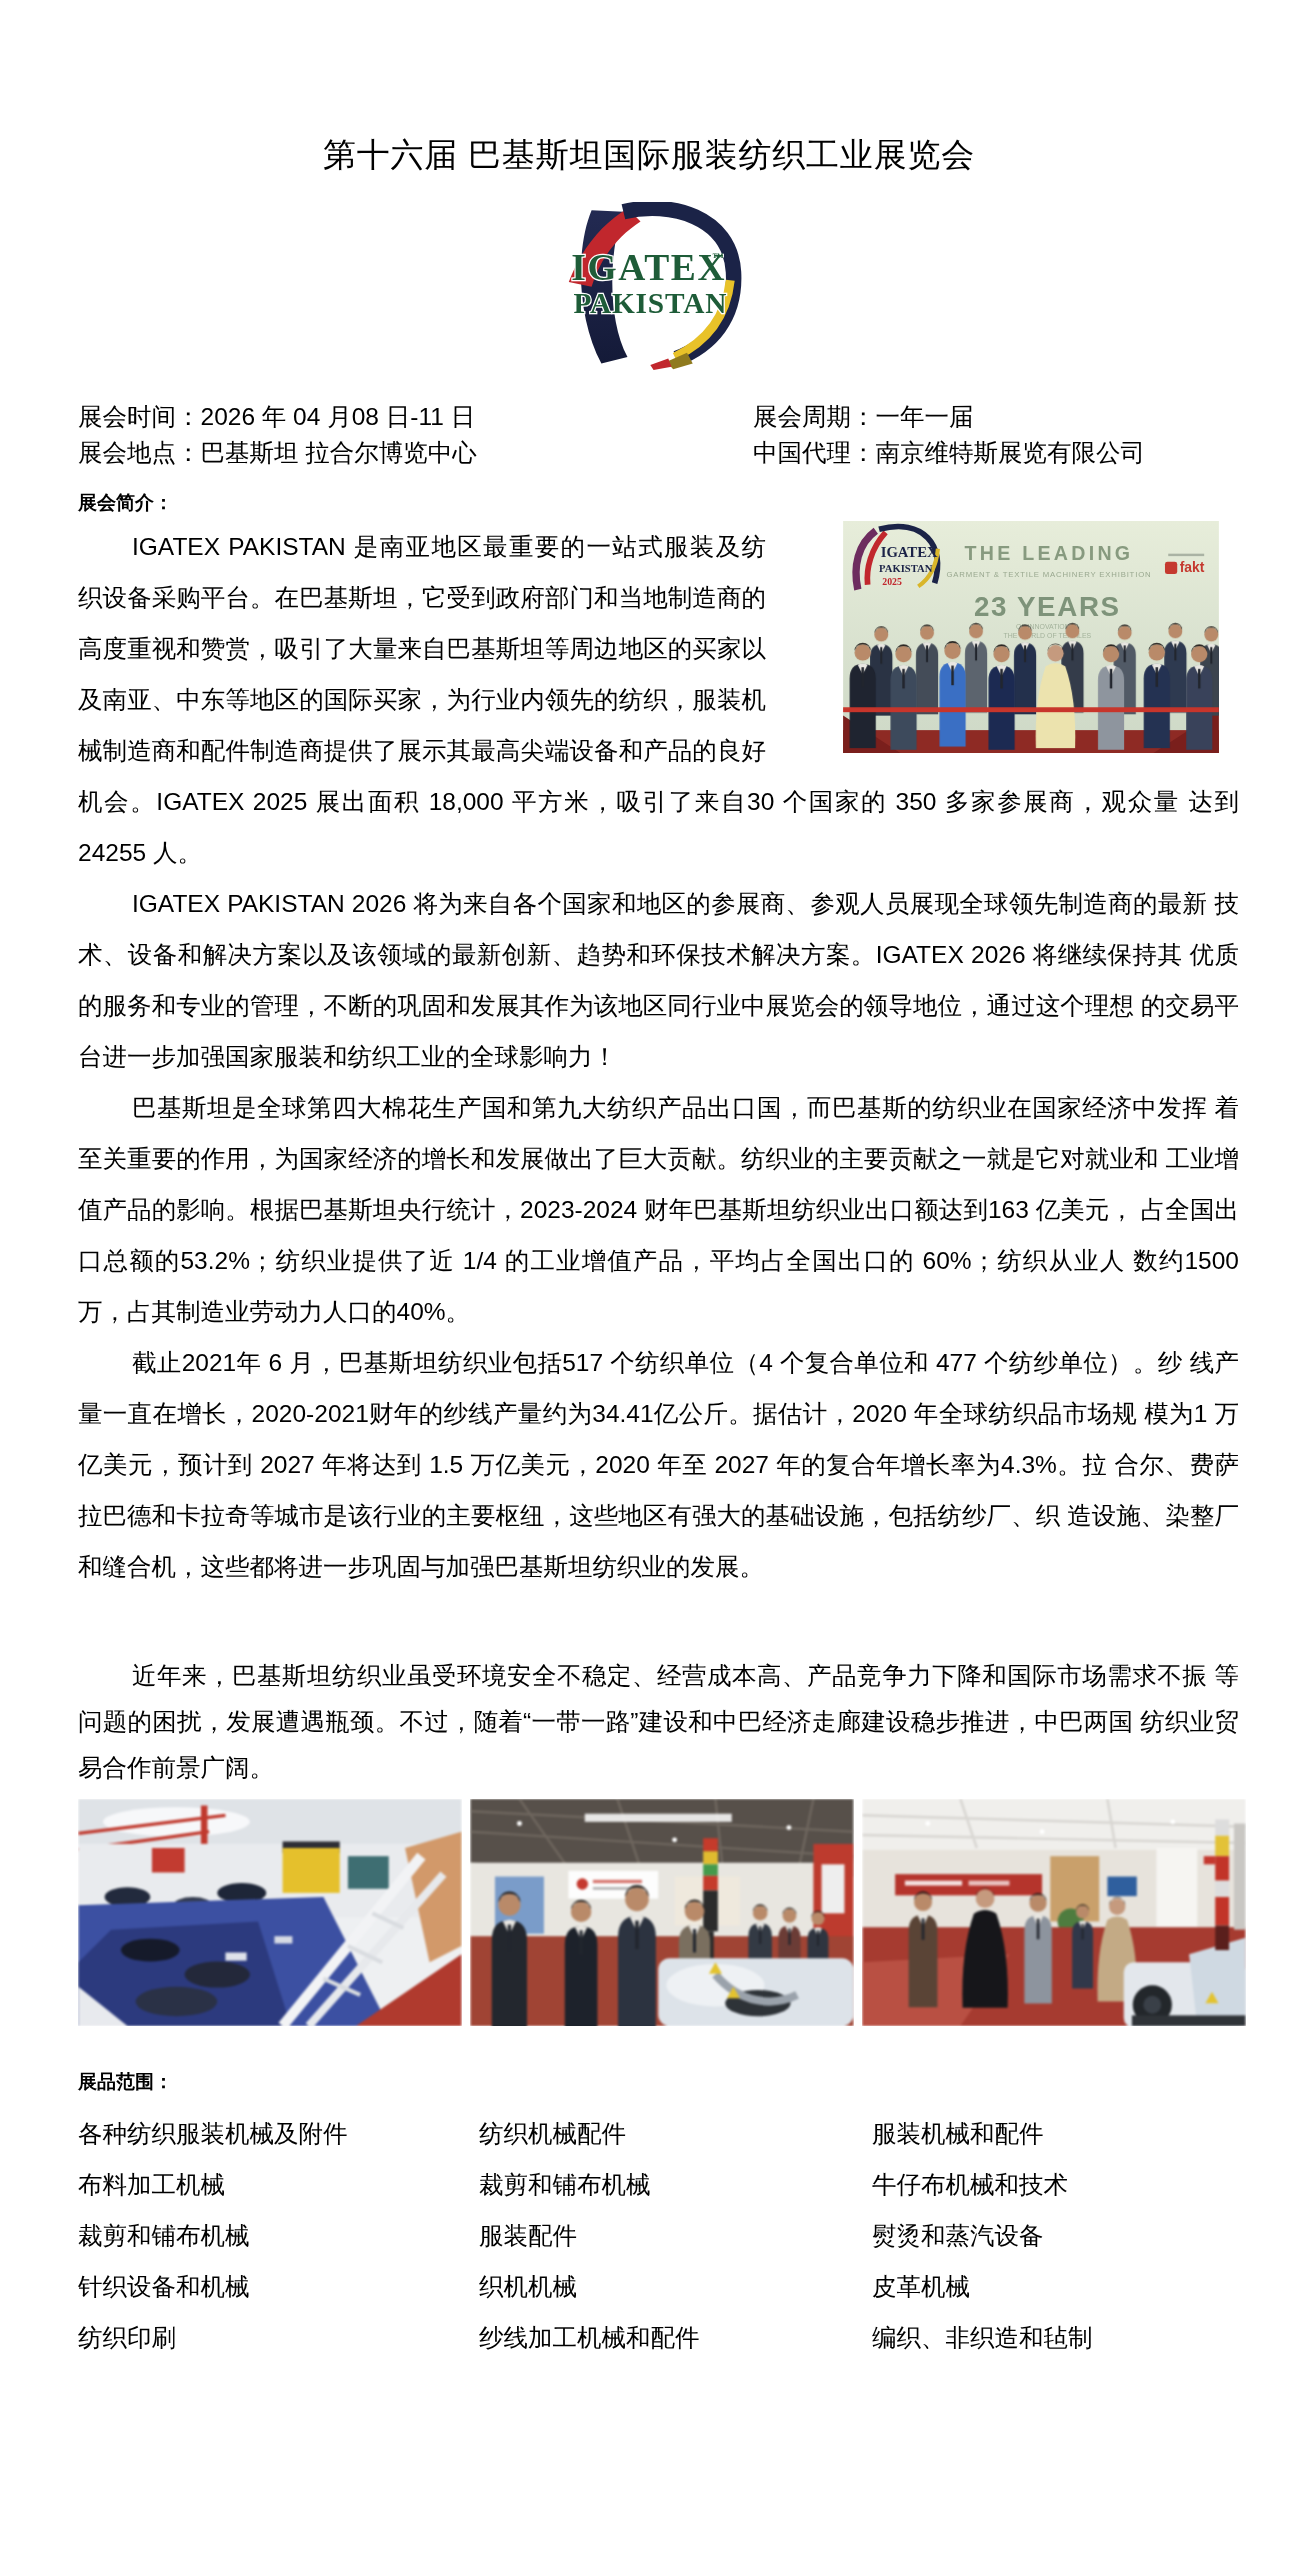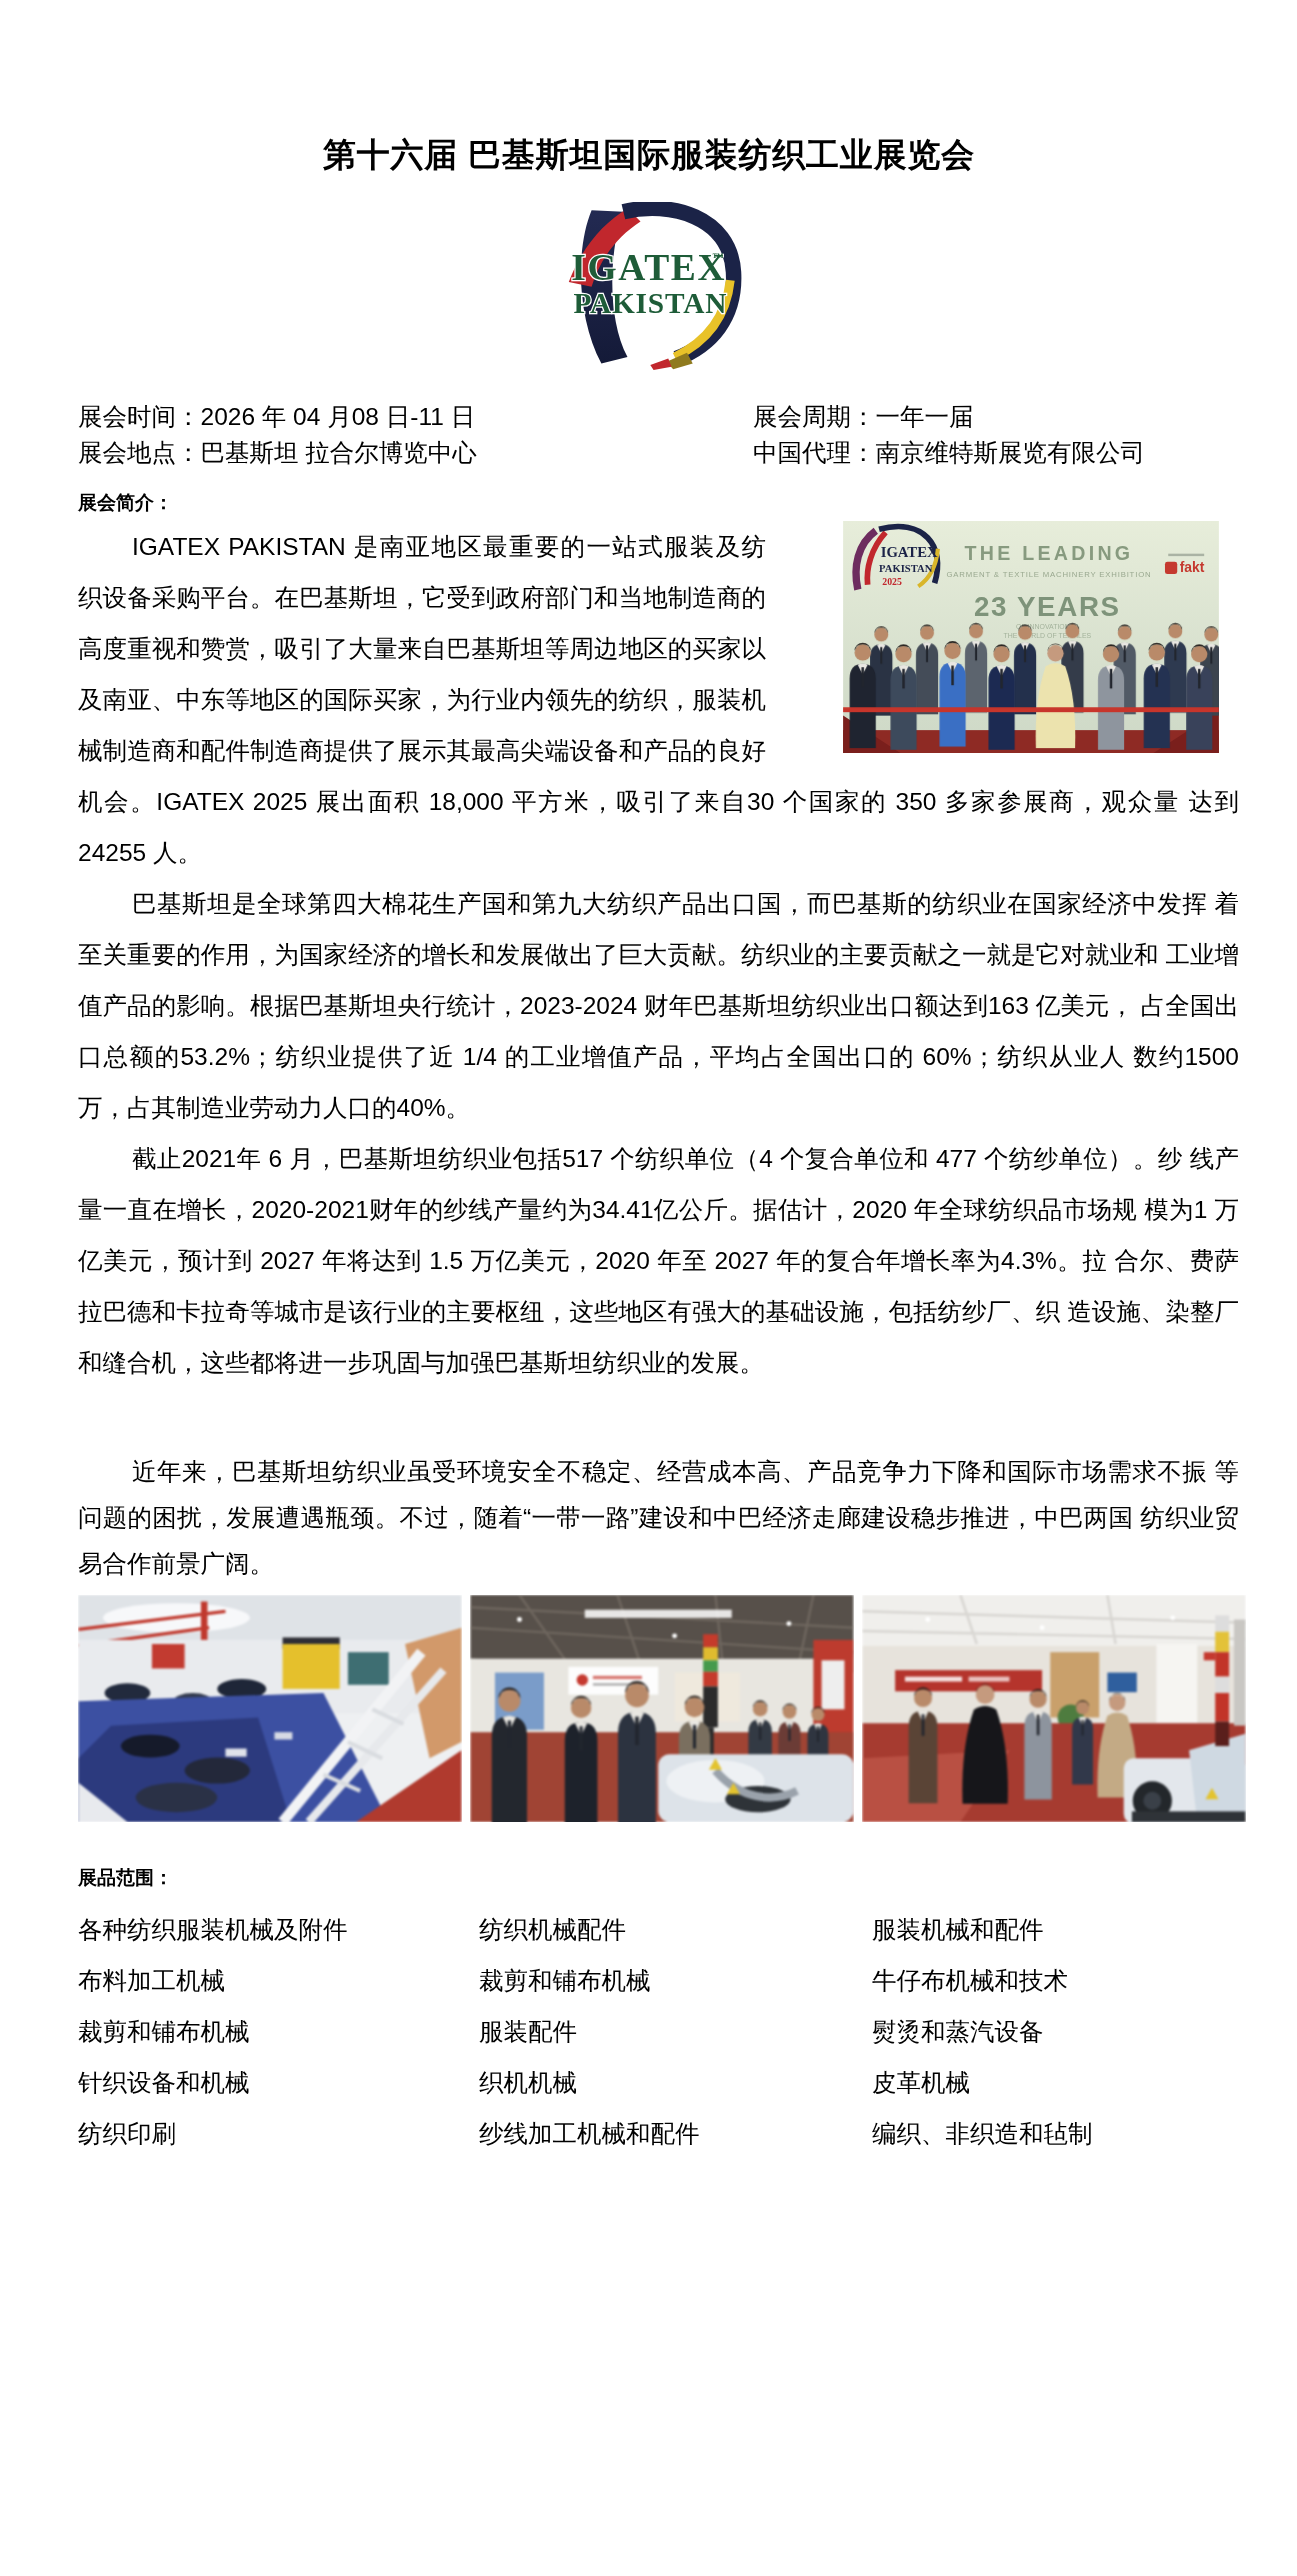--- a/index.html
+++ b/index.html
@@ -1,21 +1,21 @@
 <!DOCTYPE html>
 <html style="font-size:13px"><head>
 <meta charset="utf-8">
 <style>
   html,body{margin:0;padding:0;background:#ffffff;}
   .page{
     width:1298px;height:2576px;background:#ffffff;position:relative;overflow:hidden;
     font-family:"Liberation Sans","DejaVu Sans",sans-serif;color:#000;
   }
   .doc-title{
-    padding-top:135px;text-align:center;font-size:33px;font-weight:bold;
+    padding-top:135px;text-align:center;font-size:33px;font-weight:normal;
     line-height:39px;letter-spacing:0.8px;
   }
   .logo-row{text-align:center;margin-top:28px;height:172px;}
   .meta{
     margin:24.5px 59px 0 78px;display:grid;grid-template-columns:675px 1fr;
     row-gap:0;font-size:24.5px;line-height:36px;
   }
   .meta .cell{white-space:nowrap;}
   .sec-heading{
     margin:14.7px 59px 0 78px;font-size:19px;font-weight:bold;line-height:36px;
@@ -147,20 +147,21 @@
           <use href="#prw" transform="translate(232,148)" fill="#ece3ae"></use>
           <use href="#prs" transform="translate(306,150)" fill="#8e959e"></use>
           <use href="#prs" transform="translate(362,148)" fill="#243252"></use>
           <use href="#prs" transform="translate(414,150)" fill="#39425a"></use>
           <rect y="228" width="460" height="6" fill="#c8352b"></rect>
         </g>
       </svg>
     </span><span>IGATEX PAKISTAN 是南亚地区最重要的一站式服装及纺织设备采购平台。在巴基斯坦，它受到政府部门和当地制造商的高度重视和赞赏，吸引了大量来自巴基斯坦等周边地区的买家以及南亚、中东等地区的国际买家，为行业内领先的纺织，服装机械制造商和配件制造商提供了展示其最高尖端设备和产品的良好机会。IGATEX 2025 展出面积 18,000 平方米，吸引了来自30 个国家的 350 多家参展商，观众量 达到 24255 人。</span>
   </p>
 
+  <p class="para">IGATEX PAKISTAN 2026 将为来自各个国家和地区的参展商、参观人员展现全球领先制造商的最新 技术、设备和解决方案以及该领域的最新创新、趋势和环保技术解决方案。IGATEX 2026 将继续保持其 优质的服务和专业的管理，不断的巩固和发展其作为该地区同行业中展览会的领导地位，通过这个理想 的交易平台进一步加强国家服装和纺织工业的全球影响力！</p>
 
   <p class="para">巴基斯坦是全球第四大棉花生产国和第九大纺织产品出口国，而巴基斯的纺织业在国家经济中发挥 着至关重要的作用，为国家经济的增长和发展做出了巨大贡献。纺织业的主要贡献之一就是它对就业和 工业增值产品的影响。根据巴基斯坦央行统计，2023-2024 财年巴基斯坦纺织业出口额达到163 亿美元， 占全国出口总额的53.2%；纺织业提供了近 1/4 的工业增值产品，平均占全国出口的 60%；纺织从业人 数约1500万，占其制造业劳动力人口的40%。</p>
   <p class="para">截止2021年 6 月，巴基斯坦纺织业包括517 个纺织单位（4 个复合单位和 477 个纺纱单位）。纱 线产量一直在增长，2020-2021财年的纱线产量约为34.41亿公斤。据估计，2020 年全球纺织品市场规 模为1 万亿美元，预计到 2027 年将达到 1.5 万亿美元，2020 年至 2027 年的复合年增长率为4.3%。拉 合尔、费萨拉巴德和卡拉奇等城市是该行业的主要枢纽，这些地区有强大的基础设施，包括纺纱厂、织 造设施、染整厂和缝合机，这些都将进一步巩固与加强巴基斯坦纺织业的发展。</p>
   <p class="para last">近年来，巴基斯坦纺织业虽受环境安全不稳定、经营成本高、产品竞争力下降和国际市场需求不振 等问题的困扰，发展遭遇瓶颈。不过，随着“一带一路”建设和中巴经济走廊建设稳步推进，中巴两国 纺织业贸易合作前景广阔。</p>
 
   <div class="photos-row">
 
     <svg width="384" height="227" viewBox="0 0 469 278">
       <g class="blur15">
         <rect width="469" height="278" fill="#eef0f2"></rect>

